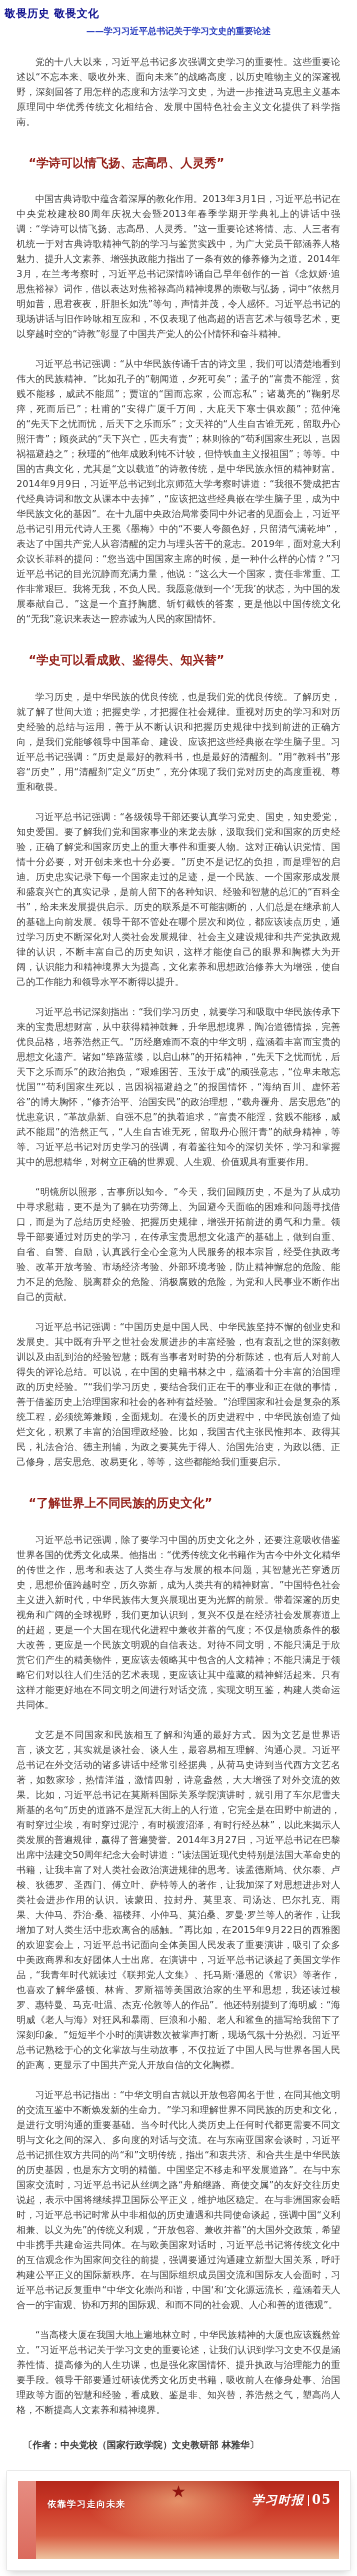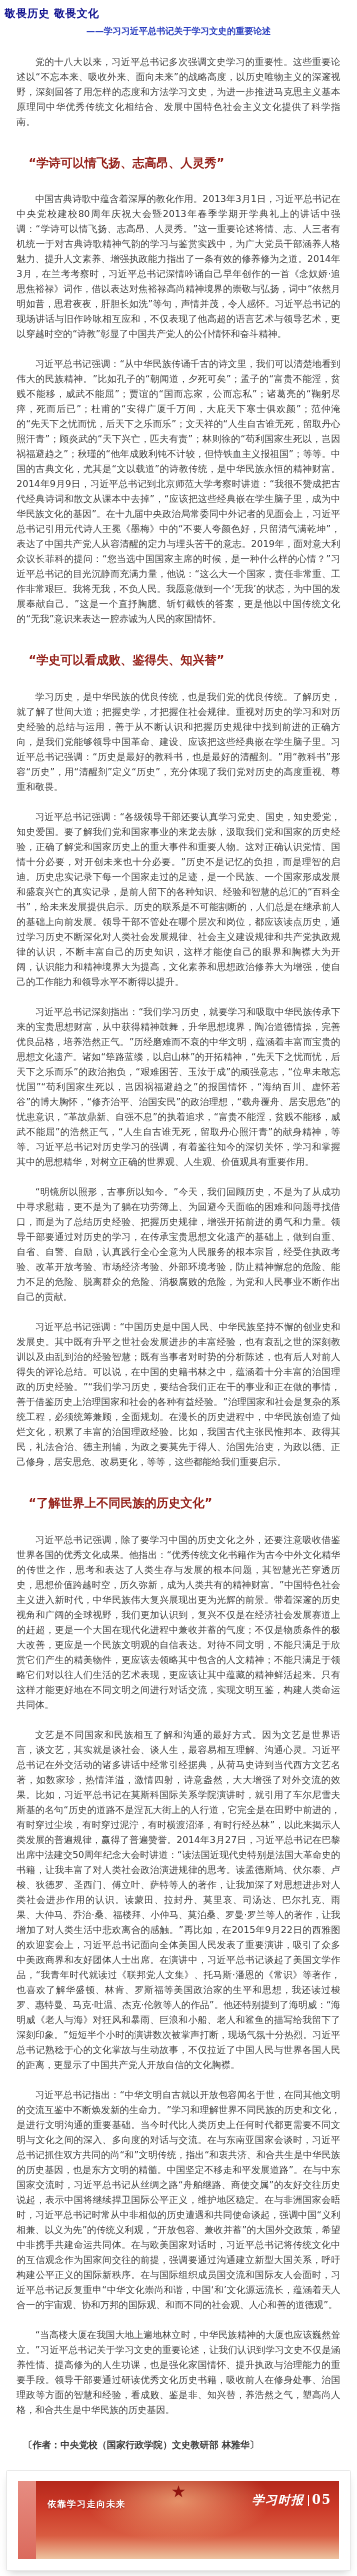--- a/index.html
+++ b/index.html
@@ -44,21 +44,21 @@
         <h3 class="sec-h">“学史可以看成败、鉴得失、知兴替”</h3>
         <p class="para">学习历史，是中华民族的优良传统，也是我们党的优良传统。了解历史，就了解了世间大道；把握史学，才把握住社会规律。重视对历史的学习和对历史经验的总结与运用，善于从不断认识和把握历史规律中找到前进的正确方向，是我们党能够领导中国革命、建设、应该把这些经典嵌在学生脑子里。习近平总书记强调：“历史是最好的教科书，也是最好的清醒剂。”用“教科书”形容“历史”，用“清醒剂”定义“历史”，充分体现了我们党对历史的高度重视、尊重和敬畏。</p>
         <p class="para">习近平总书记强调：“各级领导干部还要认真学习党史、国史，知史爱党，知史爱国。要了解我们党和国家事业的来龙去脉，汲取我们党和国家的历史经验，正确了解党和国家历史上的重大事件和重要人物。这对正确认识党情、国情十分必要，对开创未来也十分必要。”历史不是记忆的负担，而是理智的启迪。历史忠实记录下每一个国家走过的足迹，是一个民族、一个国家形成发展和盛衰兴亡的真实记录，是前人留下的各种知识、经验和智慧的总汇的“百科全书”，给未来发展提供启示。历史的联系是不可能割断的，人们总是在继承前人的基础上向前发展。领导干部不管处在哪个层次和岗位，都应该读点历史，通过学习历史不断深化对人类社会发展规律、社会主义建设规律和共产党执政规律的认识，不断丰富自己的历史知识，这样才能使自己的眼界和胸襟大为开阔，认识能力和精神境界大为提高，文化素养和思想政治修养大为增强，使自己的工作能力和领导水平不断得以提升。</p>
         <p class="para">习近平总书记深刻指出：“我们学习历史，就要学习和吸取中华民族传承下来的宝贵思想财富，从中获得精神鼓舞，升华思想境界，陶冶道德情操，完善优良品格，培养浩然正气。”历经磨难而不衰的中华文明，蕴涵着丰富而宝贵的思想文化遗产。诸如“筚路蓝缕，以启山林”的开拓精神，“先天下之忧而忧，后天下之乐而乐”的政治抱负，“艰难困苦、玉汝于成”的顽强意志，“位卑未敢忘忧国”“苟利国家生死以，岂因祸福避趋之”的报国情怀，“海纳百川、虚怀若谷”的博大胸怀，“修齐治平、治国安民”的政治理想，“载舟覆舟、居安思危”的忧患意识，“革故鼎新、自强不息”的执着追求，“富贵不能淫，贫贱不能移，威武不能屈”的浩然正气，“人生自古谁无死，留取丹心照汗青”的献身精神，等等。习近平总书记对历史学习的强调，有着鉴往知今的深切关怀，学习和掌握其中的思想精华，对树立正确的世界观、人生观、价值观具有重要作用。</p>
         <p class="para">“明镜所以照形，古事所以知今。”今天，我们回顾历史，不是为了从成功中寻求慰藉，更不是为了躺在功劳簿上、为回避今天面临的困难和问题寻找借口，而是为了总结历史经验、把握历史规律，增强开拓前进的勇气和力量。领导干部要通过对历史的学习，在传承宝贵思想文化遗产的基础上，做到自重、自省、自警、自励，认真践行全心全意为人民服务的根本宗旨，经受住执政考验、改革开放考验、市场经济考验、外部环境考验，防止精神懈怠的危险、能力不足的危险、脱离群众的危险、消极腐败的危险，为党和人民事业不断作出自己的贡献。</p>
         <p class="para">习近平总书记强调：“中国历史是中国人民、中华民族坚持不懈的创业史和发展史。其中既有升平之世社会发展进步的丰富经验，也有衰乱之世的深刻教训以及由乱到治的经验智慧；既有当事者对时势的分析陈述，也有后人对前人得失的评论总结。可以说，在中国的史籍书林之中，蕴涵着十分丰富的治国理政的历史经验。”“我们学习历史，要结合我们正在干的事业和正在做的事情，善于借鉴历史上治理国家和社会的各种有益经验。”治理国家和社会是复杂的系统工程，必须统筹兼顾，全面规划。在漫长的历史进程中，中华民族创造了灿烂文化，积累了丰富的治国理政经验。比如，我国古代主张民惟邦本、政得其民，礼法合治、德主刑辅，为政之要莫先于得人、治国先治吏，为政以德、正己修身，居安思危、改易更化，等等，这些都能给我们重要启示。</p>
         <h3 class="sec-h">“了解世界上不同民族的历史文化”</h3>
         <p class="para">习近平总书记强调，除了要学习中国的历史文化之外，还要注意吸收借鉴世界各国的优秀文化成果。他指出：“优秀传统文化书籍作为古今中外文化精华的传世之作，思考和表达了人类生存与发展的根本问题，其智慧光芒穿透历史，思想价值跨越时空，历久弥新，成为人类共有的精神财富。”中国特色社会主义进入新时代，中华民族伟大复兴展现出更为光辉的前景。带着深邃的历史视角和广阔的全球视野，我们更加认识到，复兴不仅是在经济社会发展赛道上的赶超，更是一个大国在现代化进程中兼收并蓄的气度；不仅是物质条件的极大改善，更应是一个民族文明观的自信表达。对待不同文明，不能只满足于欣赏它们产生的精美物件，更应该去领略其中包含的人文精神；不能只满足于领略它们对以往人们生活的艺术表现，更应该让其中蕴藏的精神鲜活起来。只有这样才能更好地在不同文明之间进行对话交流，实现文明互鉴，构建人类命运共同体。</p>
         <p class="para">文艺是不同国家和民族相互了解和沟通的最好方式。因为文艺是世界语言，谈文艺，其实就是谈社会、谈人生，最容易相互理解、沟通心灵。习近平总书记在外交活动的诸多讲话中经常引经据典，从荷马史诗到当代西方文艺名著，如数家珍，热情洋溢，激情四射，诗意盎然，大大增强了对外交流的效果。比如，习近平总书记在莫斯科国际关系学院演讲时，就引用了车尔尼雪夫斯基的名句“历史的道路不是涅瓦大街上的人行道，它完全是在田野中前进的，有时穿过尘埃，有时穿过泥泞，有时横渡沼泽，有时行经丛林”，以此来揭示人类发展的普遍规律，赢得了普遍赞誉。2014年3月27日，习近平总书记在巴黎出席中法建交50周年纪念大会时讲道：“读法国近现代史特别是法国大革命史的书籍，让我丰富了对人类社会政治演进规律的思考。读孟德斯鸠、伏尔泰、卢梭、狄德罗、圣西门、傅立叶、萨特等人的著作，让我加深了对思想进步对人类社会进步作用的认识。读蒙田、拉封丹、莫里哀、司汤达、巴尔扎克、雨果、大仲马、乔治·桑、福楼拜、小仲马、莫泊桑、罗曼·罗兰等人的著作，让我增加了对人类生活中悲欢离合的感触。”再比如，在2015年9月22日的西雅图的欢迎宴会上，习近平总书记面向全体美国人民发表了重要演讲，吸引了众多中美政商界和友好团体人士出席。在演讲中，习近平总书记谈起了美国文学作品，“我青年时代就读过《联邦党人文集》、托马斯·潘恩的《常识》等著作，也喜欢了解华盛顿、林肯、罗斯福等美国政治家的生平和思想，我还读过梭罗、惠特曼、马克·吐温、杰克·伦敦等人的作品”。他还特别提到了海明威：“海明威《老人与海》对狂风和暴雨、巨浪和小船、老人和鲨鱼的描写给我留下了深刻印象。”短短半个小时的演讲数次被掌声打断，现场气氛十分热烈。习近平总书记熟稔于心的文化掌故与生动故事，不仅拉近了中国人民与世界各国人民的距离，更显示了中国共产党人开放自信的文化胸襟。</p>
         <p class="para">习近平总书记指出：“中华文明自古就以开放包容闻名于世，在同其他文明的交流互鉴中不断焕发新的生命力。”学习和理解世界不同民族的历史和文化，是进行文明沟通的重要基础。当今时代比人类历史上任何时代都更需要不同文明与文化之间的深入、多向度的对话与交流。在与东南亚国家会谈时，习近平总书记抓住双方共同的尚“和”文明传统，指出“和衷共济、和合共生是中华民族的历史基因，也是东方文明的精髓。中国坚定不移走和平发展道路”。在与中东国家交流时，习近平总书记从丝绸之路“舟舶继路、商使交属”的友好交往历史说起，表示中国将继续捍卫国际公平正义，维护地区稳定。在与非洲国家会晤时，习近平总书记时常从中非相似的历史遭遇和共同使命谈起，强调中国“义利相兼、以义为先”的传统义利观，“开放包容、兼收并蓄”的大国外交政策，希望中非携手共建命运共同体。在与欧美国家对话时，习近平总书记将传统文化中的互信观念作为国家间交往的前提，强调要通过沟通建立新型大国关系，呼吁构建公平正义的国际新秩序。在与国际组织成员国交流和国际友人会面时，习近平总书记反复重申“中华文化崇尚和谐，中国‘和’文化源远流长，蕴涵着天人合一的宇宙观、协和万邦的国际观、和而不同的社会观、人心和善的道德观”。</p>
-        <p class="para">“当高楼大厦在我国大地上遍地林立时，中华民族精神的大厦也应该巍然耸立。”习近平总书记关于学习文史的重要论述，让我们认识到学习文史不仅是涵养性情、提高修为的人生功课，也是强化家国情怀、提升执政与治理能力的重要手段。领导干部要通过研读优秀文化历史书籍，吸收前人在修身处事、治国理政等方面的智慧和经验，看成败、鉴是非、知兴替，养浩然之气，塑高尚人格，和合共生是中华民族的历史基因。</p>
+        <p class="para">“当高楼大厦在我国大地上遍地林立时，中华民族精神的大厦也应该巍然耸立。”习近平总书记关于学习文史的重要论述，让我们认识到学习文史不仅是涵养性情、提高修为的人生功课，也是强化家国情怀、提升执政与治理能力的重要手段。领导干部要通过研读优秀文化历史书籍，吸收前人在修身处事、治国理政等方面的智慧和经验，看成败、鉴是非、知兴替，养浩然之气，塑高尚人格，不断提高人文素养和精神境界。</p>
       </div>
     <p class="author">〔作者：中央党校（国家行政学院）文史教研部 林雅华〕</p>
   </div>
 
   <div class="news-card">
     <div class="npaper">
 
       <div class="np-banner">
         <div class="glow"></div>
         <div class="np-star"></div>

